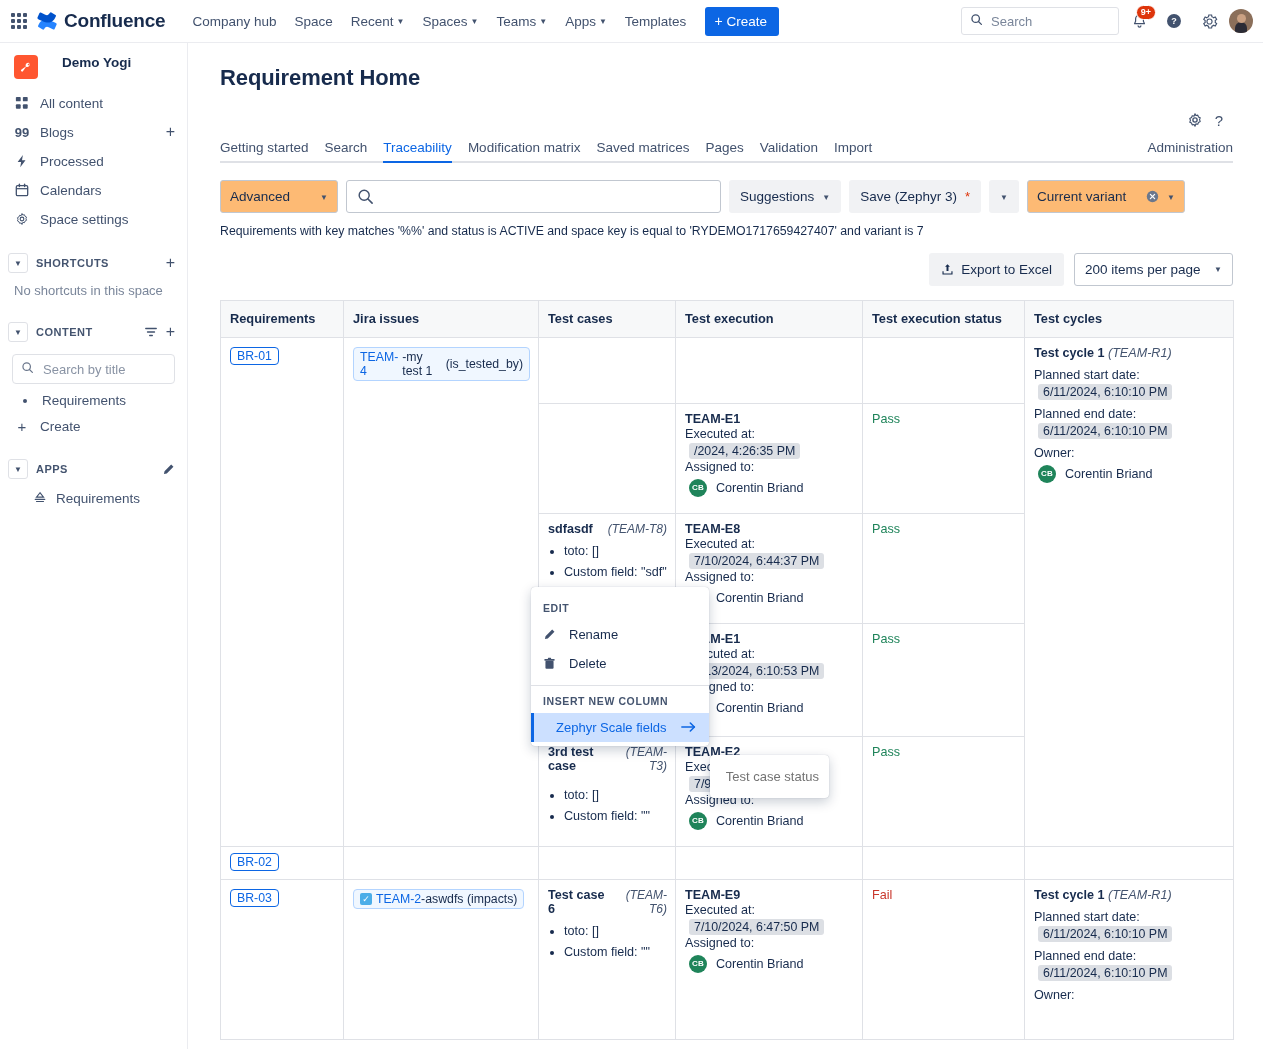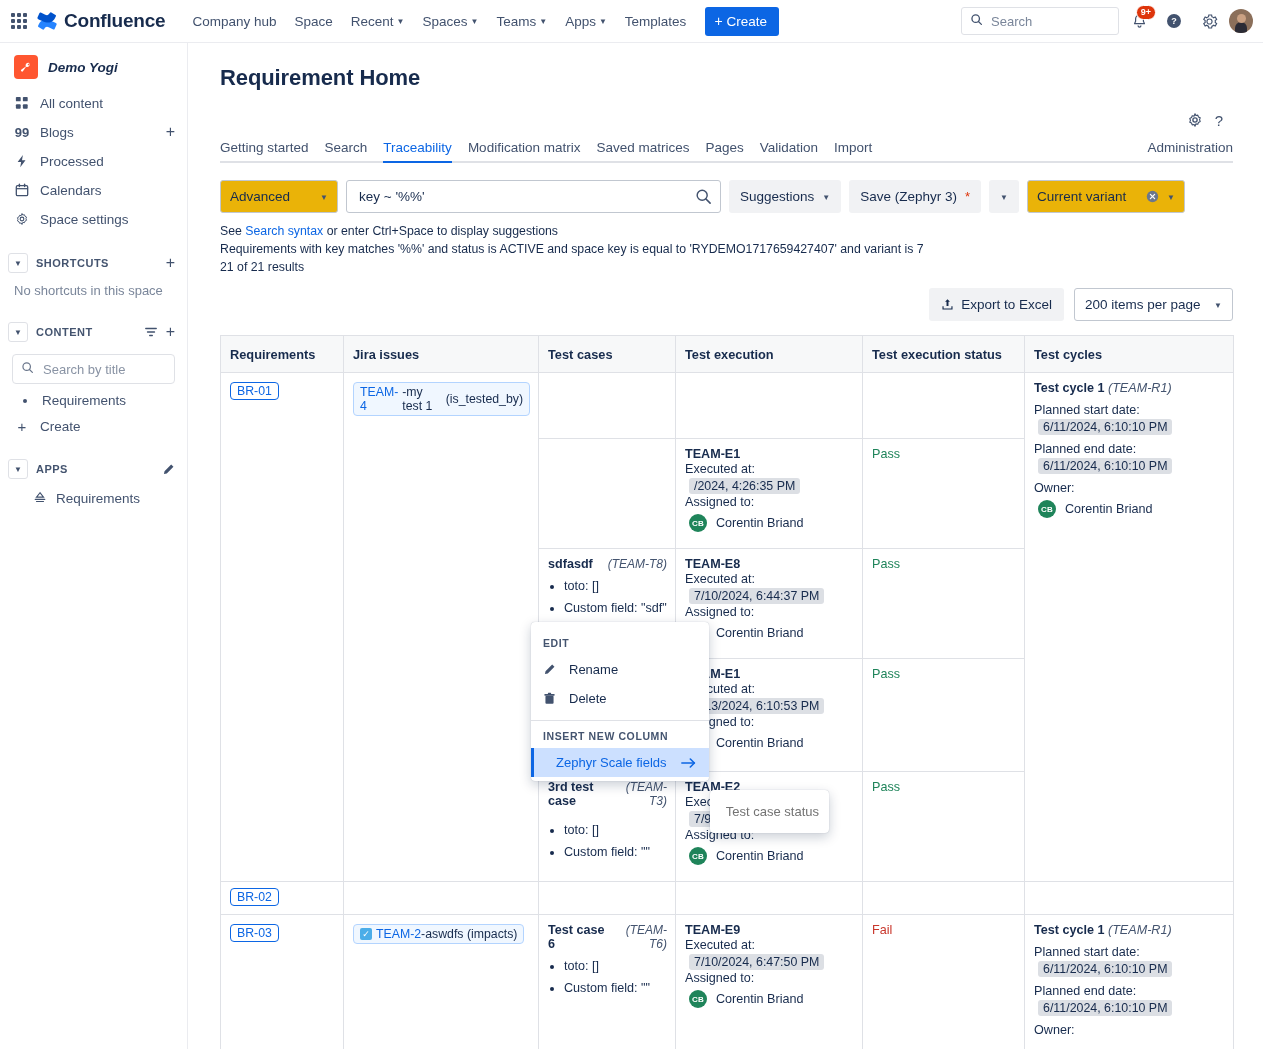--- a/index.html
+++ b/index.html
@@ -60,21 +60,21 @@
 
   
   #shell { display: flex; width: 1263px; height: 1006px; }
 
   
   #sidebar {
     width: 188px; min-width: 188px; height: 1006px;
     border-right: 1px solid #ebecf0; background: #fff;
     padding: 0; overflow: hidden;
   }
-  .space-head { display: flex; align-items: center; gap: 10px; padding: 12px 12px 10px 14px; font-style: italic; }
+  .space-head { display: flex; align-items: flex-start; gap: 24px; padding: 12px 12px 10px 14px; }
   .space-logo { width: 24px; height: 24px; border-radius: 4px; background: #FF5630; display:flex;align-items:center;justify-content:center;}
   .space-name { font-size: 13.5px; font-weight: 700; color: #172B4D; }
   .side-item {
     display: flex; align-items: center; gap: 10px;
     padding: 6px 12px 6px 14px; font-size: 13.5px; color: #42526E; cursor: pointer;
     height: 28px; margin-bottom: 1px;
   }
   .side-item .lbl { flex: 1; white-space: nowrap; }
   .side-icn { width: 16px; height: 16px; display:flex; align-items:center; justify-content:center; color:#42526E; flex: 0 0 16px;}
   .plus-sm { font-size: 16px; color:#42526E; line-height:1; }
@@ -116,21 +116,21 @@
   .tab.active { color: #0C66E4; }
   .tab.active::after {
     content: ""; position: absolute; left: 8px; right: 8px; bottom: -2px; height: 2px; background: #0C66E4;
   }
   .tab:first-child.active::after { left: 0; }
   .admin-link { margin-left: auto; font-size: 13.5px; color: #42526E; padding-bottom: 6px; cursor: pointer;}
 
   
   .searchbar { display: flex; align-items: center; gap: 8px; margin-top: 17px; }
   .select-box {
-    height: 33px; border: 1px solid #C1C7D0; border-radius: 3px; background: #eab308;
+    height: 33px; border: 1px solid #C1C7D0; border-radius: 3px; background: #fdba74;
     display: flex; align-items: center; justify-content: space-between; padding: 0 9px;
     font-size: 13.5px; color: #172B4D; cursor: pointer; gap: 10px;
   }
   .adv-sel { width: 118px; }
   .query-box {
     flex: 0 0 375px; height: 33px; border: 1px solid #C1C7D0; border-radius: 3px;
     background:#fff; display: flex; align-items: center; padding: 0 8px 0 10px; gap: 6px;
   }
   .query-box input { border: none; outline: none; flex: 1; font-size: 13.5px; color: #172B4D; font-family: inherit; background: transparent;}
   .btn-grey {
@@ -455,21 +455,20 @@
       <div class="tab"><span>Import</span></div>
       <div class="admin-link">Administration</div>
     </div>
 
     <div class="searchbar">
       <div class="select-box adv-sel">
         <span>Advanced</span>
         <span class="caret">▼</span>
       </div>
       <div class="query-box">
-        <input value="key ~ '%%'" style="">
         <span style="display:flex;">
           <svg width="17" height="17" viewBox="0 0 18 18">
               <circle cx="7.6" cy="7.6" r="5.3" fill="none" stroke="#42526E" stroke-width="1.5"></circle>
               <line x1="11.6" y1="11.6" x2="16" y2="16" stroke="#42526E" stroke-width="1.7" stroke-linecap="round"></line>
             </svg>
         </span>
       </div>
       <button class="btn-grey">
         <span>Suggestions</span>
         <span class="caret">▼</span>
@@ -490,25 +489,21 @@
                 <line x1="5.4" y1="5.4" x2="10.6" y2="10.6" stroke="#fff" stroke-width="1.5" stroke-linecap="round"></line>
                 <line x1="10.6" y1="5.4" x2="5.4" y2="10.6" stroke="#fff" stroke-width="1.5" stroke-linecap="round"></line>
               </svg>
           </span>
           <span class="caret">▼</span>
         </span>
       </div>
     </div>
 
     <div class="help-lines">
-      <div>
-        <span>See </span><a>Search syntax</a><span> or enter Ctrl+Space to display suggestions</span>
-      </div>
       <div>Requirements with key matches '%%' and status is ACTIVE and space key is equal to 'RYDEMO1717659427407' and variant is 7</div>
-      <div>21 of 21 results</div>
     </div>
 
     <div class="exportrow">
       <button class="export-btn">
         <span style="display:flex;">
           <svg width="13" height="13" viewBox="0 0 16 16">
               <path d="M8 1.5l3 3.2H9.2v5H6.8v-5H5L8 1.5z" fill="#172B4D"></path>
               <path d="M2.5 10v3.5h11V10" fill="none" stroke="#172B4D" stroke-width="1.4"></path>
             </svg>
         </span>

